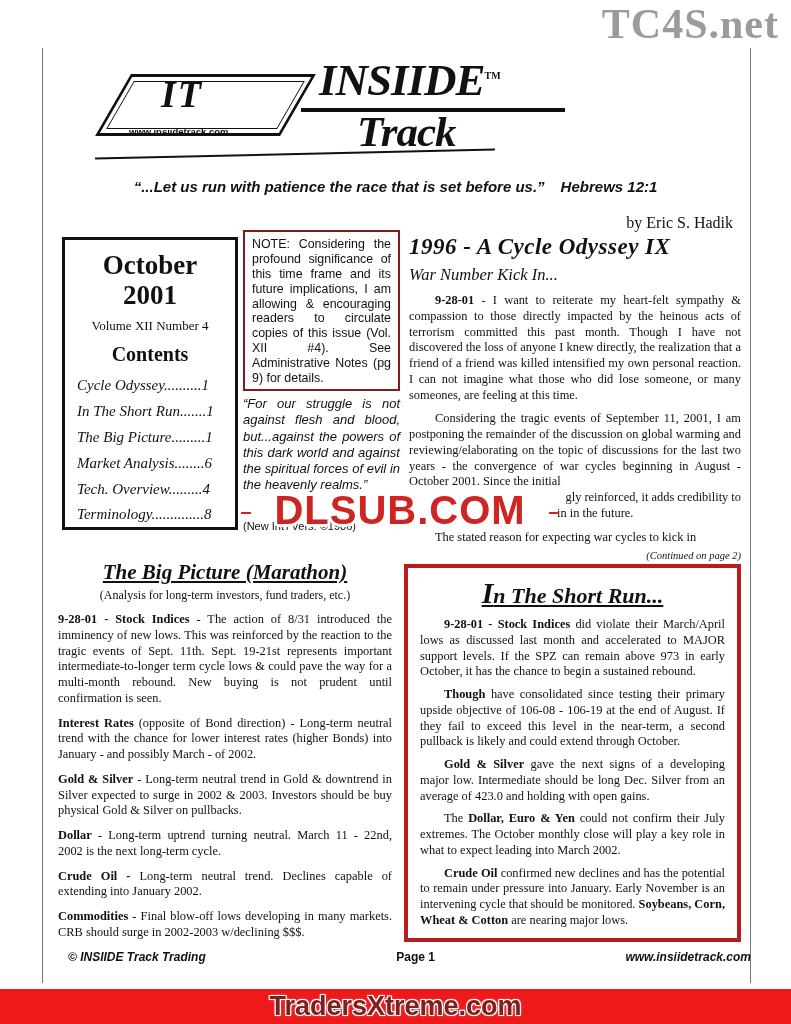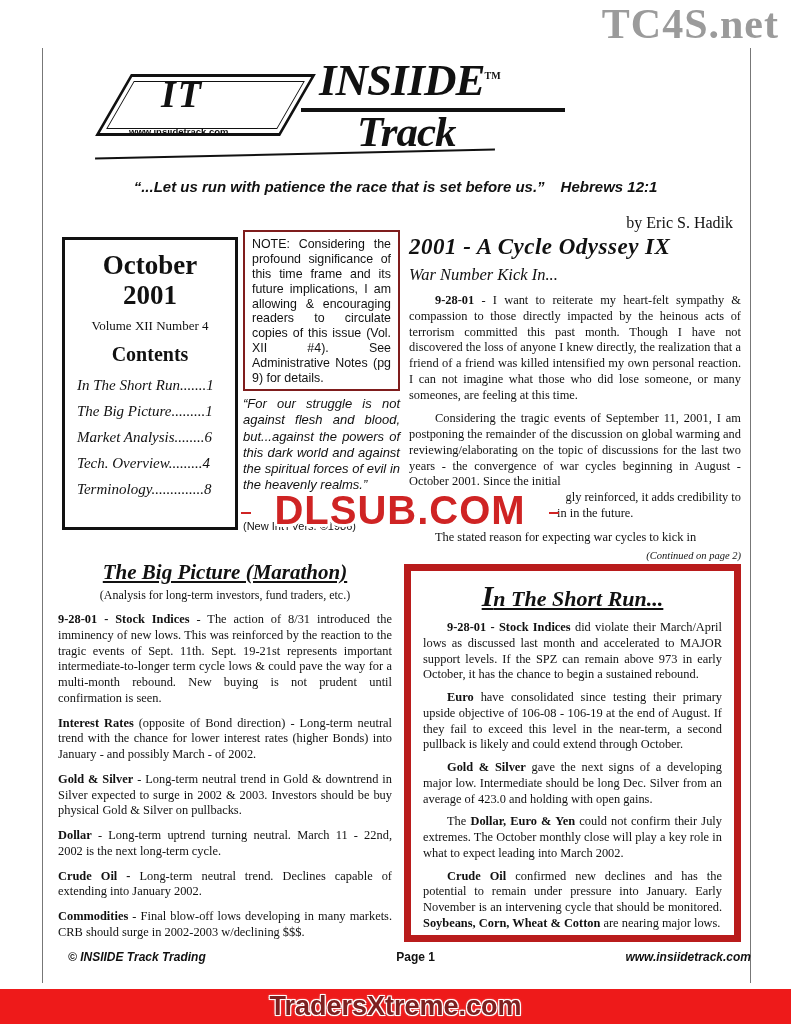--- a/index.html
+++ b/index.html
@@ -67,21 +67,21 @@
 
   
   .bigpic { position:absolute; left:58px; top:560px; width:334px; }
   .bigpic h1 { text-align:center; font-size:21px; font-weight:bold; font-style:italic;
                text-decoration:underline; }
   .bigpic .sub { text-align:center; font-size:12px; margin-top:3px; }
   .bigpic .body-p { text-indent:0; margin-top:9px; }
 
   
   .shortrun { position:absolute; left:404px; top:564px; width:337px; height:378px;
-              border:7px solid #b91c1c; padding:8px 12px 6px 12px; }
+              border:4px solid #b91c1c; padding:8px 12px 6px 12px; }
   .shortrun h1 { text-align:center; font-size:22px; font-weight:bold; font-style:italic;
                  text-decoration:underline; }
   .shortrun h1::first-letter { font-size:30px; }
   .shortrun .body-p { text-indent:24px; margin-top:7px; }
 
   
   .watermark { position:absolute; left:244px; top:488px; width:312px; height:46px;
                text-align:center; z-index:6; }
   .wm-text { font-family:"Liberation Sans",sans-serif; font-weight:bold; font-size:40px;
              letter-spacing:1px; color:var(--watermark-red,#cf2424);
@@ -129,20 +129,21 @@
   </div>
   <div class="byline">by Eric S. Hadik</div>
 
   <div class="toc">
     <div class="toc-month">October</div>
     <div class="toc-year">2001</div>
     <div class="toc-vol">Volume XII   Number 4</div>
     <div class="toc-head">Contents</div>
     <div class="toc-list">
 
+        <div class="toc-item"><span>Cycle Odyssey..........1</span></div>
 
         <div class="toc-item"><span>In The Short Run.......1</span></div>
 
         <div class="toc-item"><span>The Big Picture.........1</span></div>
 
         <div class="toc-item"><span>Market Analysis........6</span></div>
 
         <div class="toc-item"><span>Tech. Overview.........4</span></div>
 
         <div class="toc-item"><span>Terminology..............8</span></div>
@@ -150,21 +151,21 @@
   </div>
 
   <div class="note"><span>NOTE:  Considering the profound significance of this time frame and its future implications, I am allowing &amp; encouraging readers to circulate copies of this issue (Vol. XII #4).  See Administrative Notes (pg 9) for details.</span></div>
 
   <div class="scripture">
     <div class="scripture-text">“For our struggle is not against flesh and blood, but...against the powers of this dark world and against the spiritual forces of evil in the heavenly realms.”</div>
     <div class="scripture-attr">(New Int'l Vers. ©1986)</div>
   </div>
 
   <div class="odyssey">
-    <h1>2001 - A Cycle Odyssey IX</h1>
+    <h1>1996 - A Cycle Odyssey IX</h1>
     <h2>War Number Kick In...</h2>
     <p class="body-p"><b>9-28-01</b><span> - I want to reiterate my heart-felt sympathy &amp; compassion to those directly impacted by the heinous acts of terrorism committed this past month.  Though I have not discovered the loss of anyone I knew directly, the realization that a friend of a friend was killed intensified my own personal reaction.  I can not imagine what those who did lose someone, or many someones, are feeling at this time.</span></p>
     <p class="body-p">Considering the tragic events of September 11, 2001, I am postponing the remainder of the discussion on global warming and reviewing/elaborating on the topic of discussions for the last two years - the convergence of war cycles beginning in August - October 2001.  Since the initial</p>
     <div class="frag frag-1">gly reinforced, it adds credibility to</div>
     <div class="frag frag-2">in in the future.</div>
     <p class="body-p">The stated reason for expecting war cycles to kick in</p>
     <div class="continued">(Continued on page 2)</div>
   </div>
 
   <div class="watermark">
@@ -189,21 +190,21 @@
         <p class="body-p"><span></span><b>Commodities</b><span> - Final blow-off lows developing in many markets.  CRB should surge in 2002-2003 w/declining $$$.</span><b></b><span></span></p>
       </div>
   </div>
 
   <div class="shortrun">
     <h1>In The Short Run...</h1>
     <div>
 
         <p class="body-p"><span></span><b>9-28-01 - Stock Indices</b><span> did violate their March/April lows as discussed last month and accelerated to MAJOR support levels.  If the SPZ can remain above 973 in early October, it has the chance to begin a sustained rebound.</span><b></b><span></span></p>
 
-        <p class="body-p"><span></span><b>Euro</b><span> have consolidated since testing their primary upside objective of 106-08 - 106-19 at the end of August. If they fail to exceed this level in the near-term, a second pullback is likely and could extend through October.</span><b></b><span></span></p>
+        <p class="body-p"><span></span><b>Though</b><span> have consolidated since testing their primary upside objective of 106-08 - 106-19 at the end of August. If they fail to exceed this level in the near-term, a second pullback is likely and could extend through October.</span><b></b><span></span></p>
 
         <p class="body-p"><span></span><b>Gold &amp; Silver</b><span> gave the next signs of a developing major low.  Intermediate should be long Dec. Silver from an average of 423.0 and holding with open gains.</span><b></b><span></span></p>
 
         <p class="body-p"><span>The </span><b>Dollar, Euro &amp; Yen</b><span> could not confirm their July extremes.  The October monthly close will play a key role in what to expect leading into March 2002.</span><b></b><span></span></p>
 
         <p class="body-p"><span></span><b>Crude Oil</b><span> confirmed new declines and has the potential to remain under pressure into January.  Early November is an intervening cycle that should be monitored. </span><b>Soybeans, Corn, Wheat &amp; Cotton</b><span> are nearing major lows.</span></p>
       </div>
   </div>
 
   <div class="footer">

